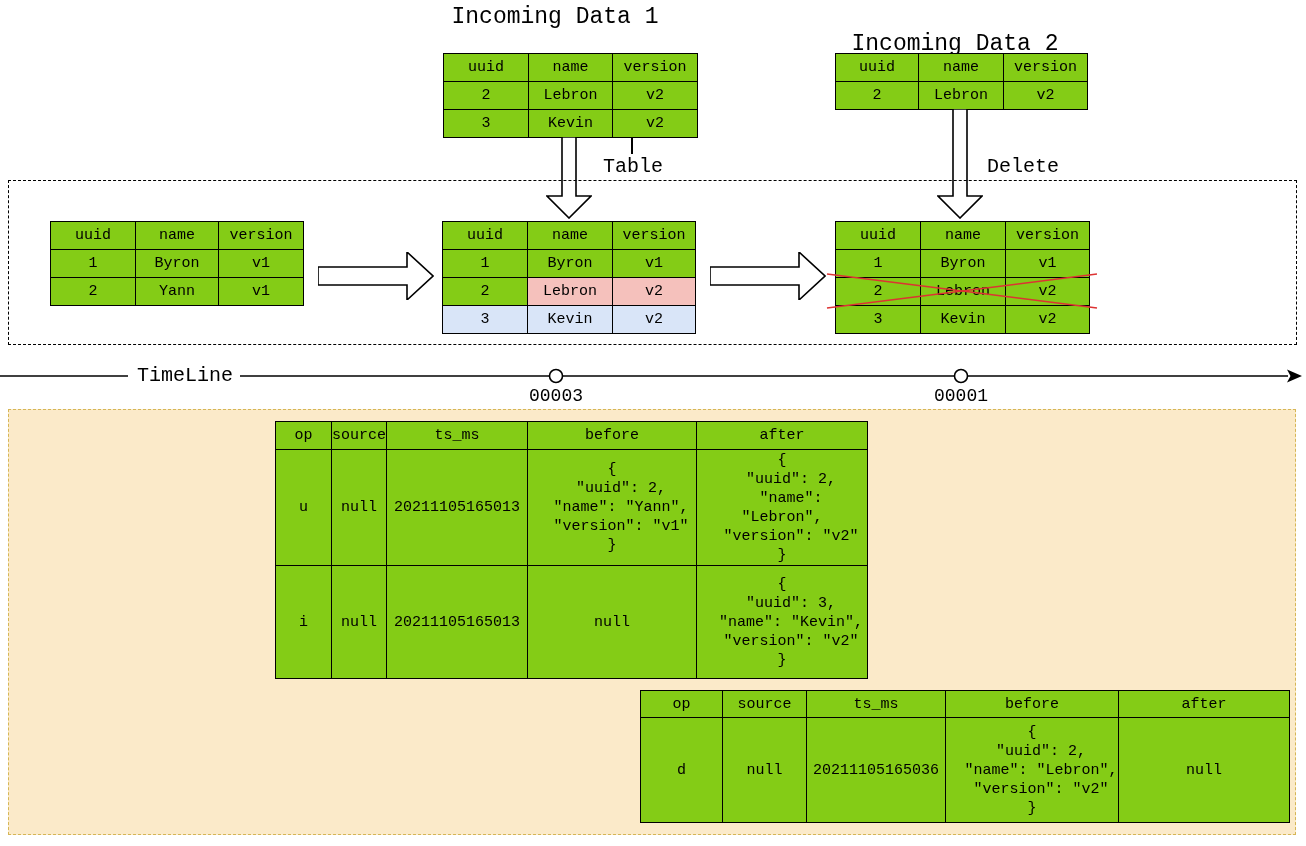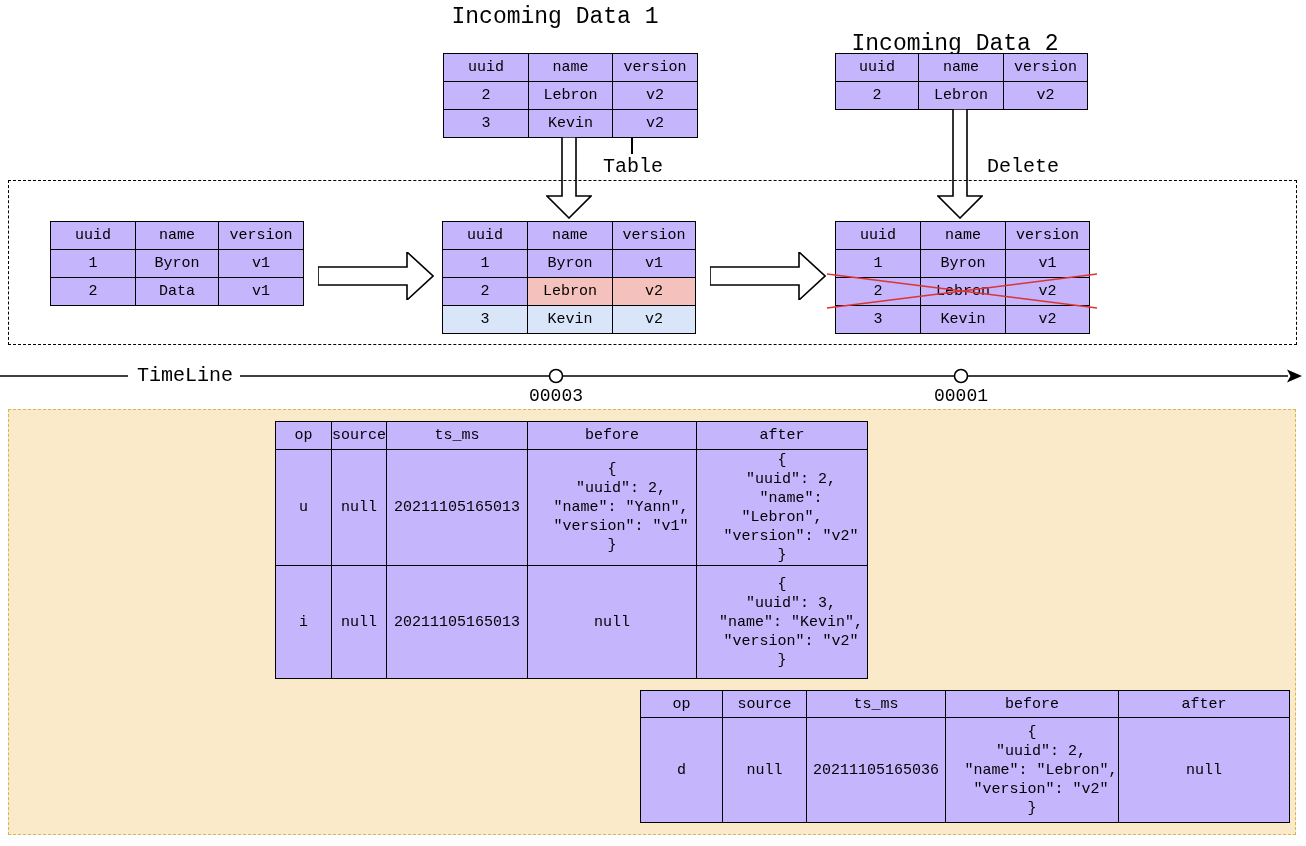--- a/index.html
+++ b/index.html
@@ -3,21 +3,21 @@
 <meta charset="utf-8">
 <style>
   html,body{margin:0;padding:0;background:#fff;}
   #canvas{position:relative;width:1306px;height:846px;background:#fff;overflow:hidden;
           font-family:Liberation Mono, monospace;color:#000;}
   .abs{position:absolute;}
   .label{white-space:nowrap;text-align:center;}
   .title{font-size:23px;}
   .mid-label{font-size:20px;}
   .instant{font-size:18px;}
-  table.tbl{position:absolute;border-collapse:collapse;table-layout:fixed;background:#c4b5fd;}
+  table.tbl{position:absolute;border-collapse:collapse;table-layout:fixed;background:#84cc16;}
   table.tbl td{border:1.5px solid #000;text-align:center;vertical-align:middle;
                font-size:15px;padding:0;overflow:hidden;}
   td.json{text-align:left;white-space:pre-wrap;font-size:14.5px;line-height:19px;padding:2px 4px;}
   td.upd{background:#f5c1bc;border-color:#b85450;}
   td.ins{background:#d9e5f8;border-color:#6c8ebf;}
   .dashed-box{border:1.5px dashed #000;}
   .changing-box{border:1.5px dashed #d6b656;background:#fbeac9;}
   .vline{width:1.5px;background:#000;}
   svg{display:block;}
 </style>
@@ -99,21 +99,21 @@
       <td>name</td>
       <td>version</td>
     </tr>
     <tr style="height:28px">
       <td>1</td>
       <td>Byron</td>
       <td>v1</td>
     </tr>
     <tr style="height:28px">
       <td>2</td>
-      <td>Data</td>
+      <td>Yann</td>
       <td>v1</td>
     </tr>
   </tbody>
     </table>
 
   <svg class="abs" style="left:318px;top:252px;" width="116" height="48" viewBox="0 0 116 48">
     <polygon points="0,15 89,15 89,0 115,24 89,48 89,33 0,33" fill="#fff" stroke="#000" stroke-width="1.6"></polygon>
   </svg>
 
   <table class="tbl" style="left:442px;top:221px;width:253px;">

